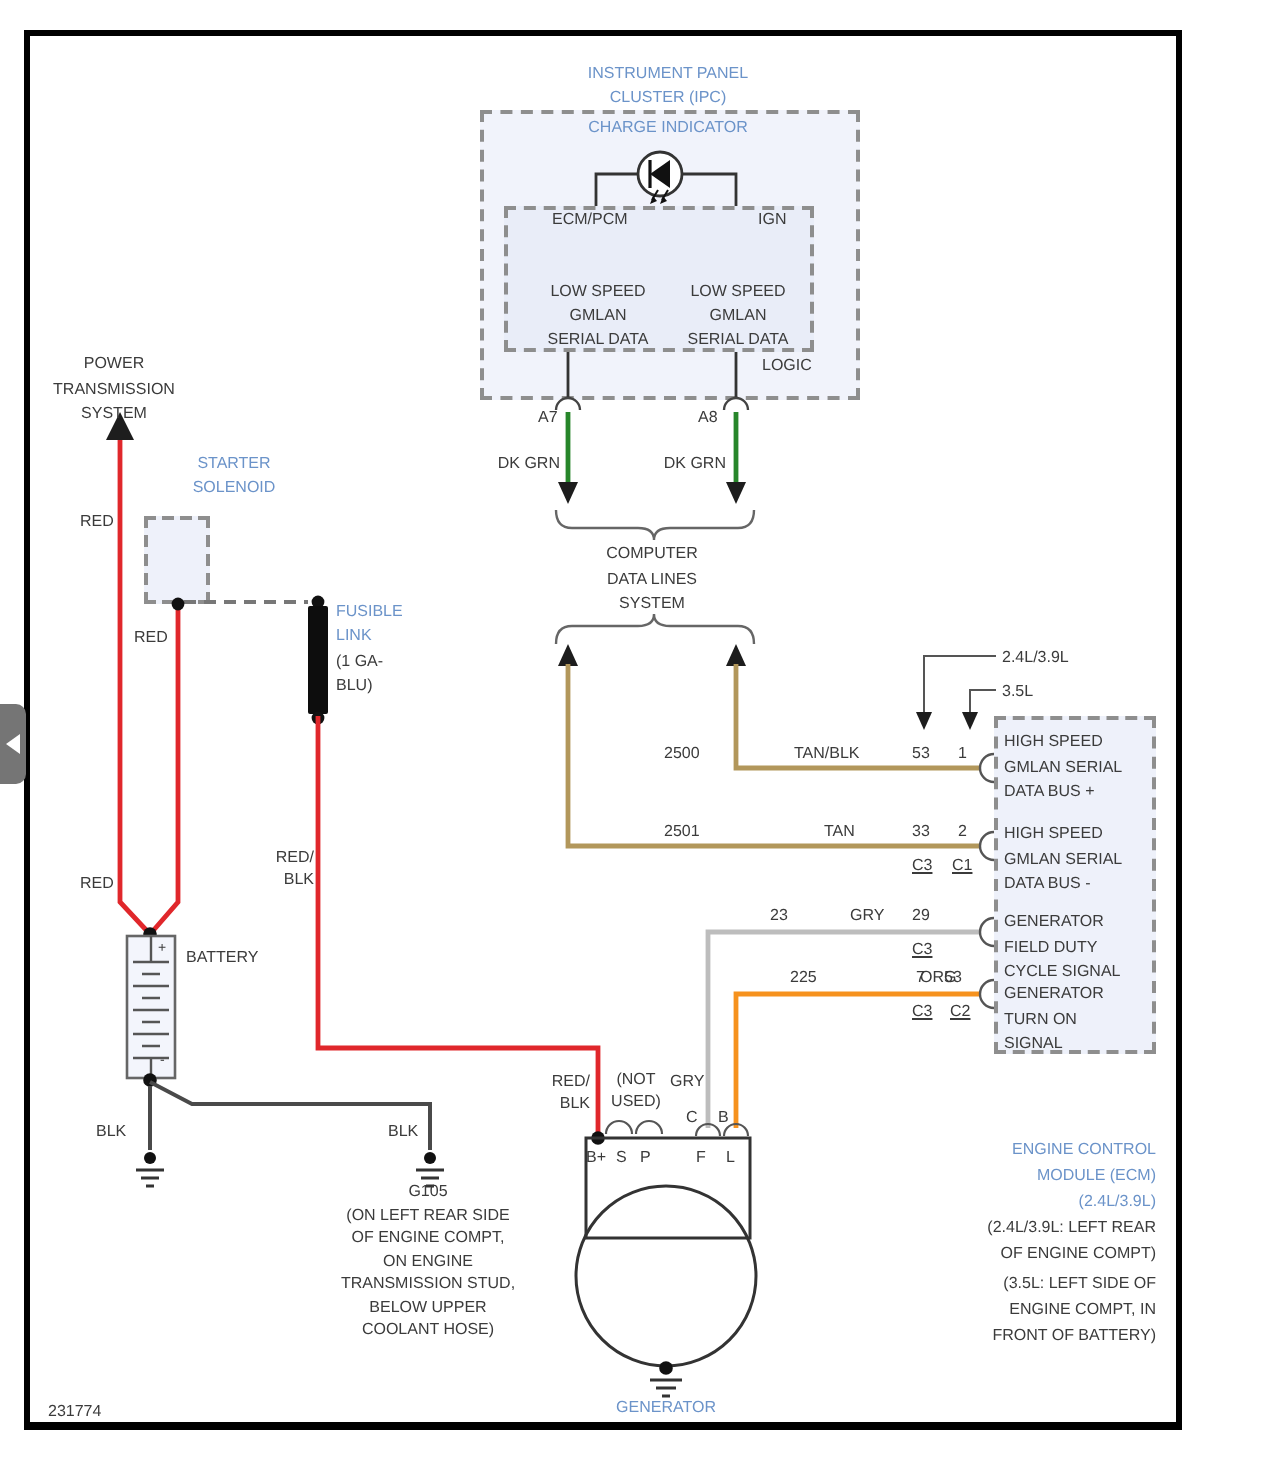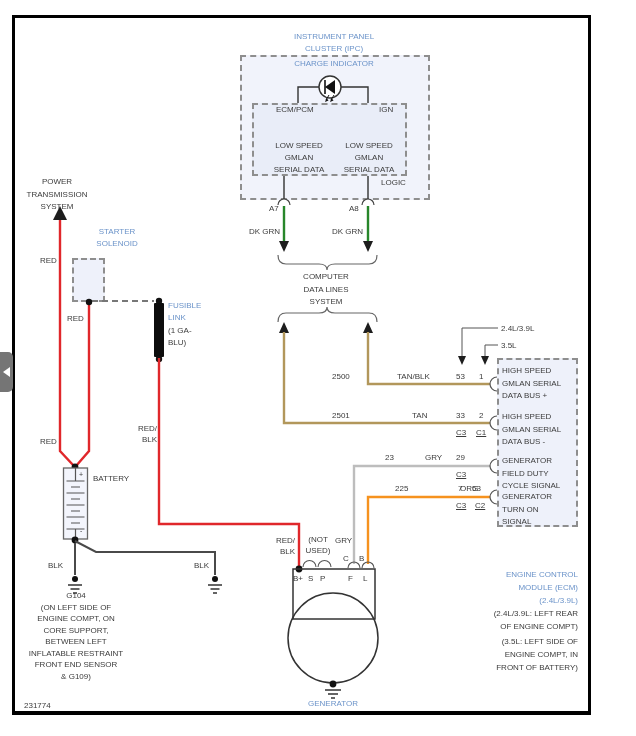--- a/index.html
+++ b/index.html
@@ -247,29 +247,28 @@
   <div class="t" style="left:168px;top:337px;">BLU)</div>
   <div class="rb lh11" style="left:131px;top:423px;width:26px;">
     <div>RED/</div>
       <div>BLK</div>
   </div>
   <div class="t" style="left:93px;top:473px;">BATTERY</div>
   <div class="t" style="left:79px;top:469px;font-size:7px;">+</div>
   <div class="t" style="left:80px;top:525px;font-size:7px;">-</div>
   <div class="t" style="left:48px;top:560px;">BLK</div>
   <div class="t" style="left:194px;top:560px;">BLK</div>
-  <div class="cb lh115" style="left:76px;top:590px;">
-    <div>G104</div>
-      <div>(ON LEFT SIDE OF</div>
-      <div>ENGINE COMPT, ON</div>
-    <div>CORE SUPPORT,</div>
-      <div>BETWEEN LEFT</div>
-      <div>INFLATABLE RESTRAINT</div>
-    <div>FRONT END SENSOR</div>
-      <div>&amp; G109)</div>
+  <div class="cb lh115" style="left:214px;top:590px;">
+    <div>G105</div>
+      <div>(ON LEFT REAR SIDE</div>
+      <div>OF ENGINE COMPT,</div>
+    <div>ON ENGINE</div>
+      <div>TRANSMISSION STUD,</div>
+      <div>BELOW UPPER</div>
+    <div>COOLANT HOSE)</div>
   </div>
 
   <div class="rb lh11" style="left:268px;top:535px;width:27px;">
     <div>RED/</div>
       <div>BLK</div>
   </div>
   <div class="cb" style="left:318px;top:535px;">
     <div style="line-height:10.5px;">(NOT</div>
     <div style="line-height:10.5px;">USED)</div>
   </div>

